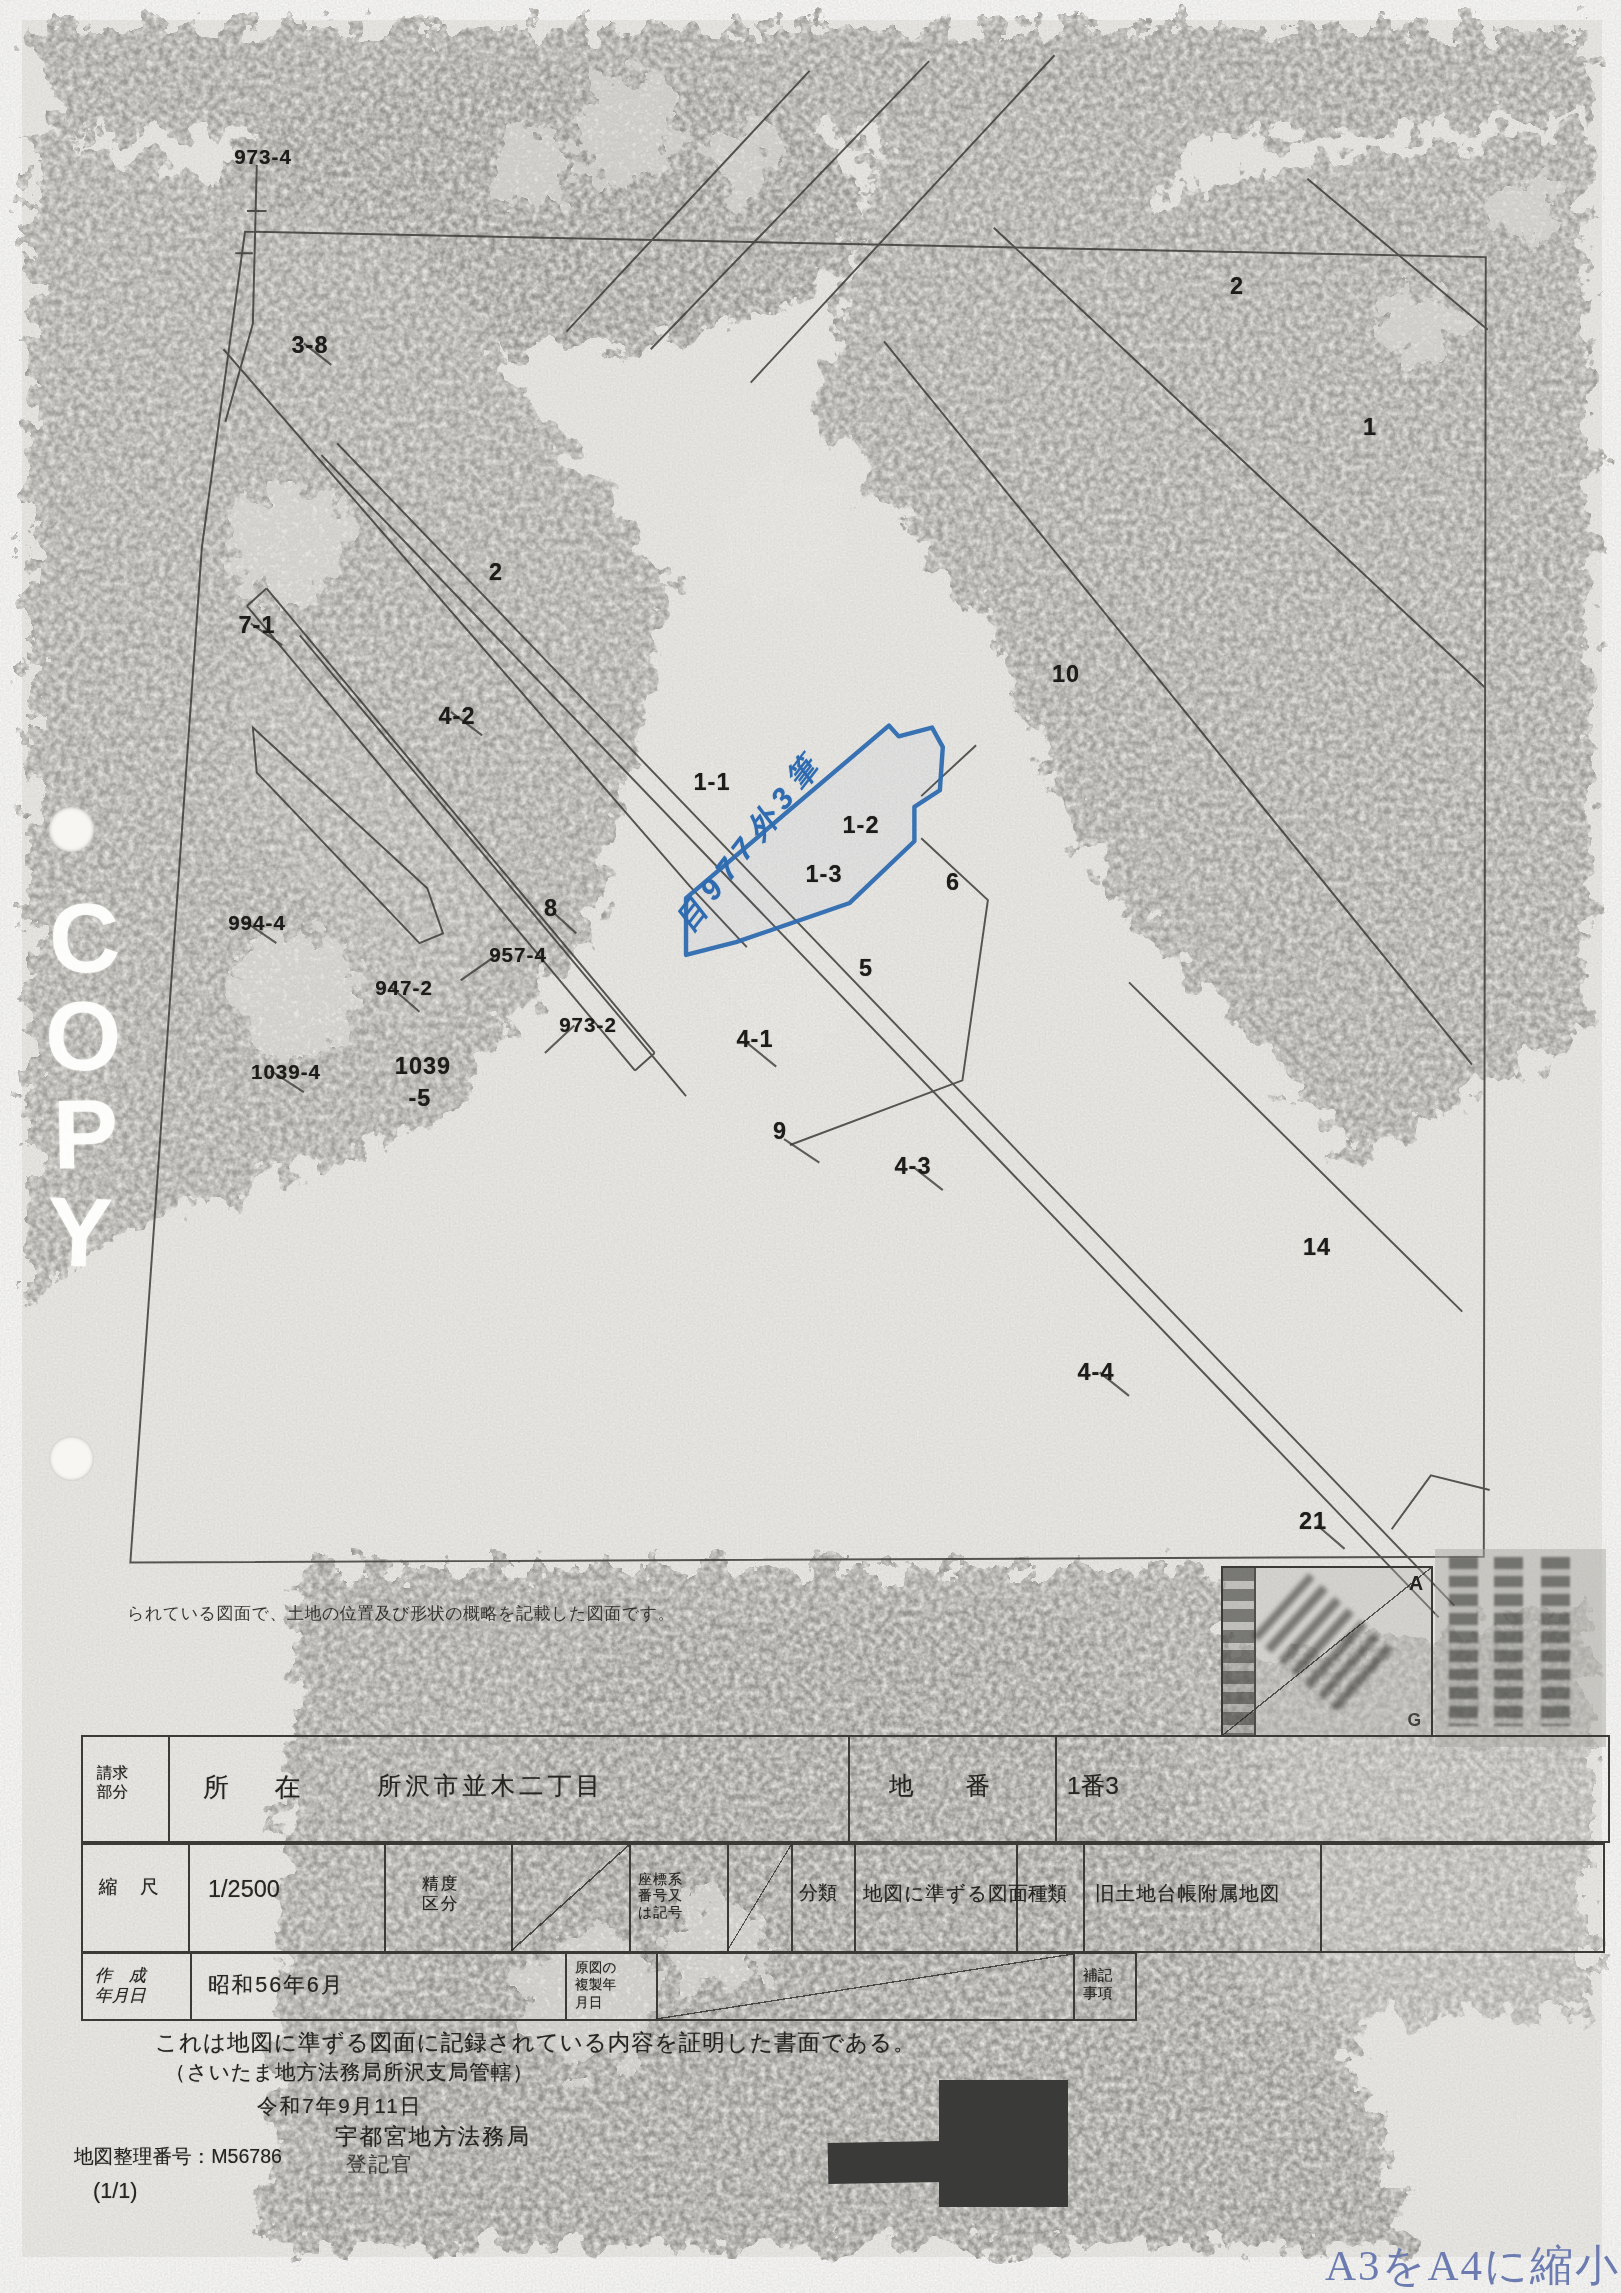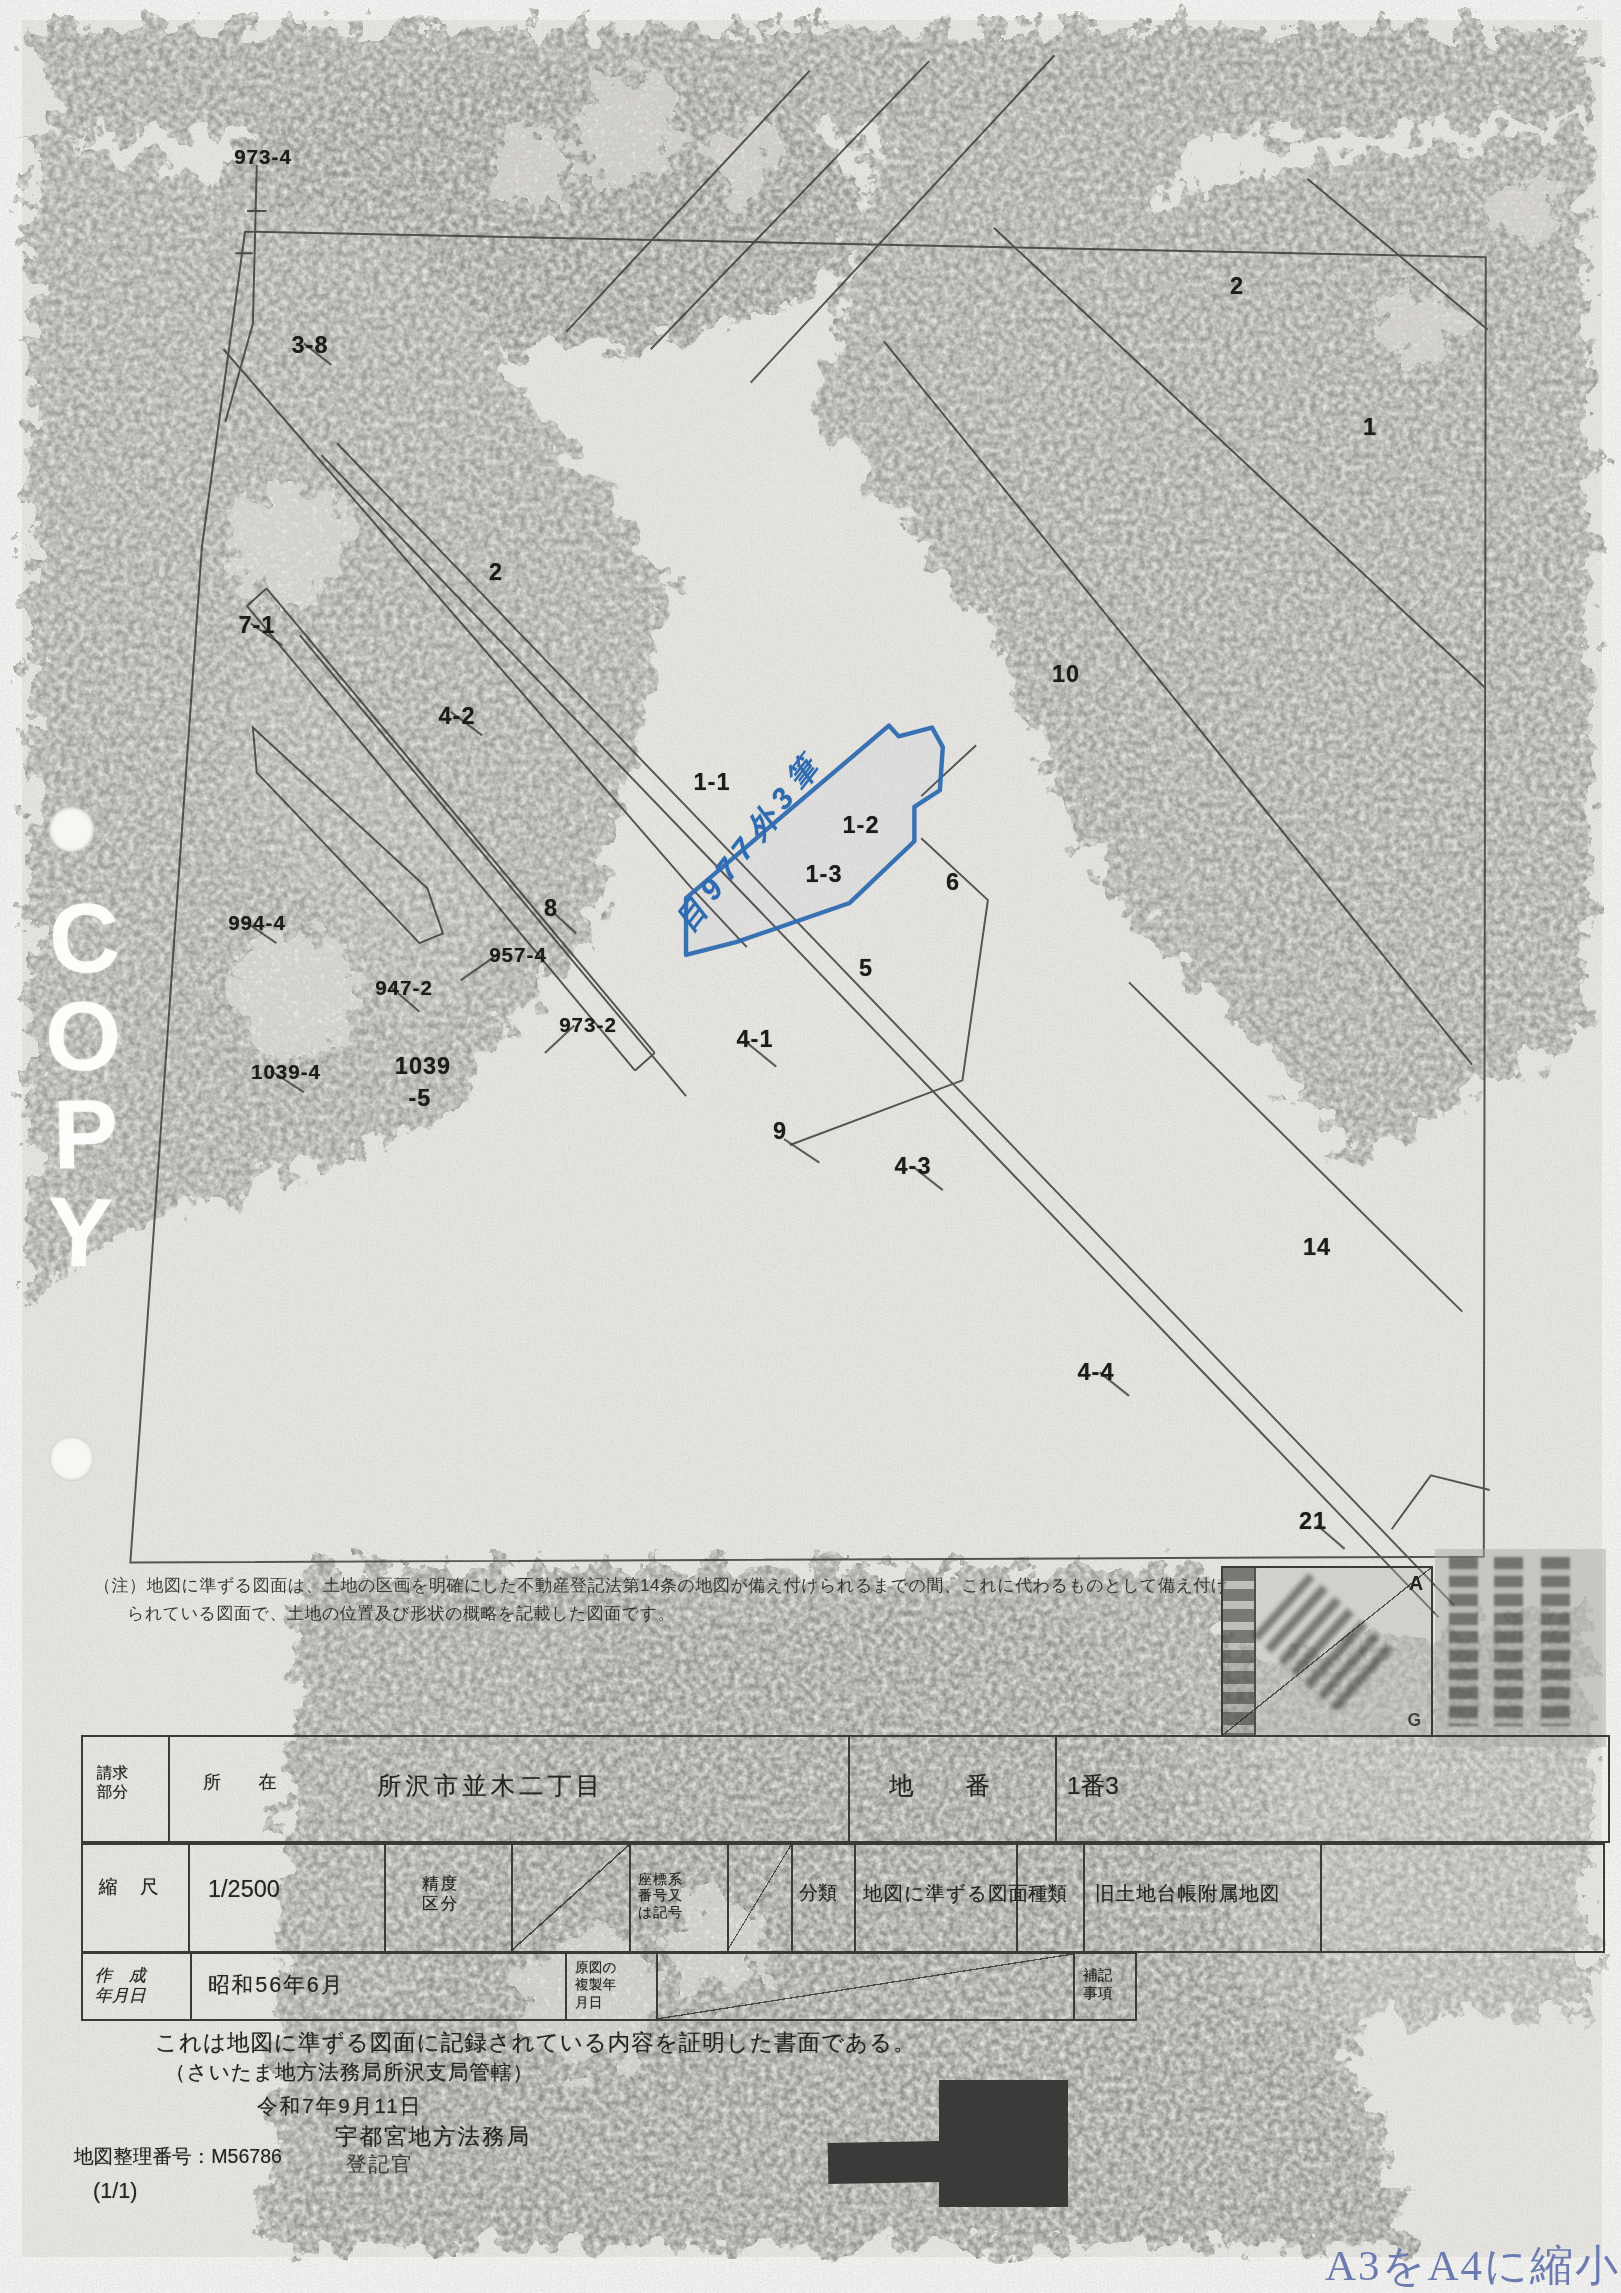--- a/index.html
+++ b/index.html
@@ -154,21 +154,20 @@
       <span class="plabel" style="left: 420px; top: 1098px;">-5</span>
       <span class="plabel" style="left: 780px; top: 1131px;">9</span>
       <span class="plabel" style="left: 913px; top: 1166px;">4-3</span>
       <span class="plabel" style="left: 1317px; top: 1247px;">14</span>
       <span class="plabel" style="left: 1096px; top: 1372px;">4-4</span>
       <span class="plabel" style="left: 1313px; top: 1521px;">21</span>
     </div>
 
   <div class="annot">目977外3筆</div>
 
-  <div class="note-line" style="left:94px;top:1574px;">（注）地図に準ずる図面は、土地の区画を明確にした不動産登記法第14条の地図が備え付けられるまでの間、これに代わるものとして備え付け</div>
   <div class="note-line" style="left:127px;top:1602px;">られている図面で、土地の位置及び形状の概略を記載した図面です。</div>
 
   <div class="idx-box">
     <div class="idx-strip"></div>
     <div class="idx-stamp"></div>
     <span class="idx-a">A</span>
     <span class="idx-g">G</span>
   </div>
   <div class="vcol-block">
     <div class="vcol" style="left:13.7px;"></div>
@@ -177,21 +176,21 @@
   </div>
 
   <div class="trow" style="left:81px;top:1735px;width:1529px;height:108px;">
     <div class="vline" style="left:85px;"></div>
     <div class="vline" style="left:765px;"></div>
     <div class="vline" style="left:972px;"></div>
     <span class="cellt" style="left:13.7px;top:25.5px;font-size:15.7px;line-height:19.6px;">
       <span>請求</span><br>
       <span>部分</span>
     </span>
-    <span class="cellt" style="left:120px;top:33px;font-size:18px;letter-spacing:9.8px;">所　在</span>
+    <span class="cellt" style="left:120px;top:33px;font-size:26px;letter-spacing:9.8px;">所　在</span>
     <span class="cellt" style="left:294px;top:32px;font-size:24.5px;letter-spacing:3.9px;">所沢市並木二丁目</span>
     <span class="cellt" style="left:806px;top:32px;font-size:24.5px;letter-spacing:13.7px;">地　番</span>
     <span class="cellt" style="left:984px;top:32px;font-size:24.5px;">1番3</span>
   </div>
 
   <div class="trow" style="left:81px;top:1843px;width:1524px;height:110px;">
     <div class="vline" style="left:105px;"></div>
     <div class="vline" style="left:301px;"></div>
     <div class="vline" style="left:428px;"></div>
     <div class="vline" style="left:546px;"></div>

